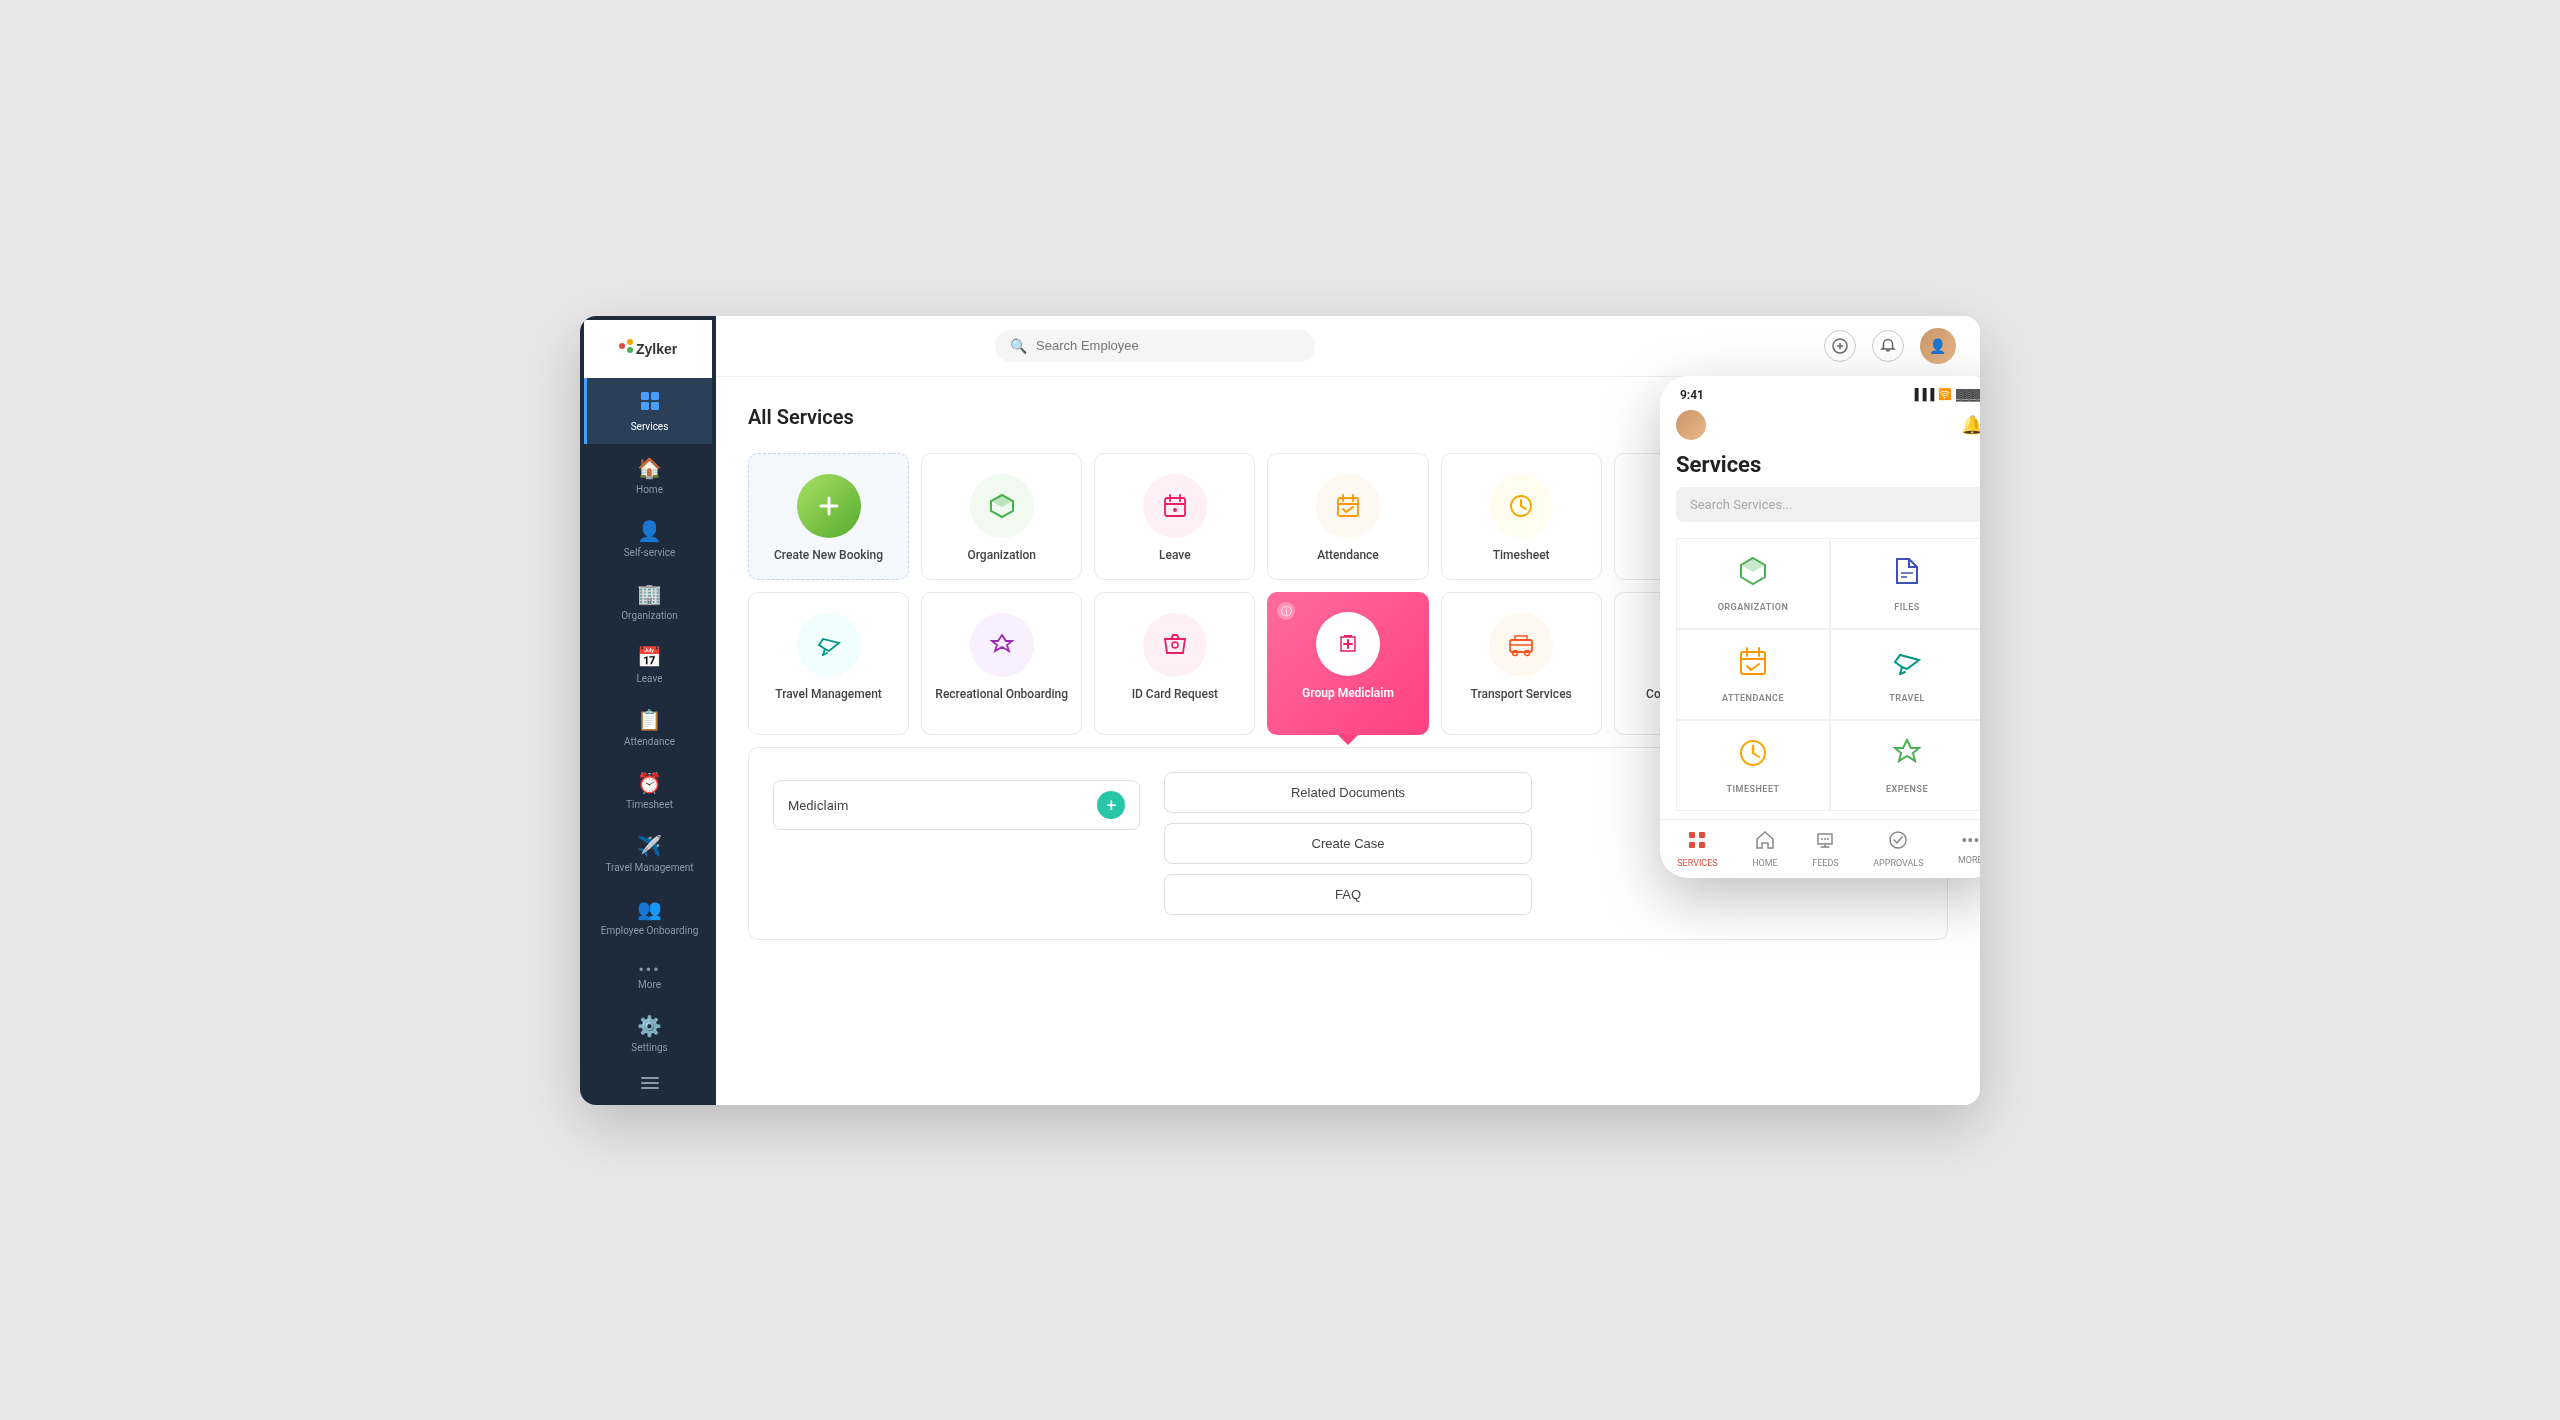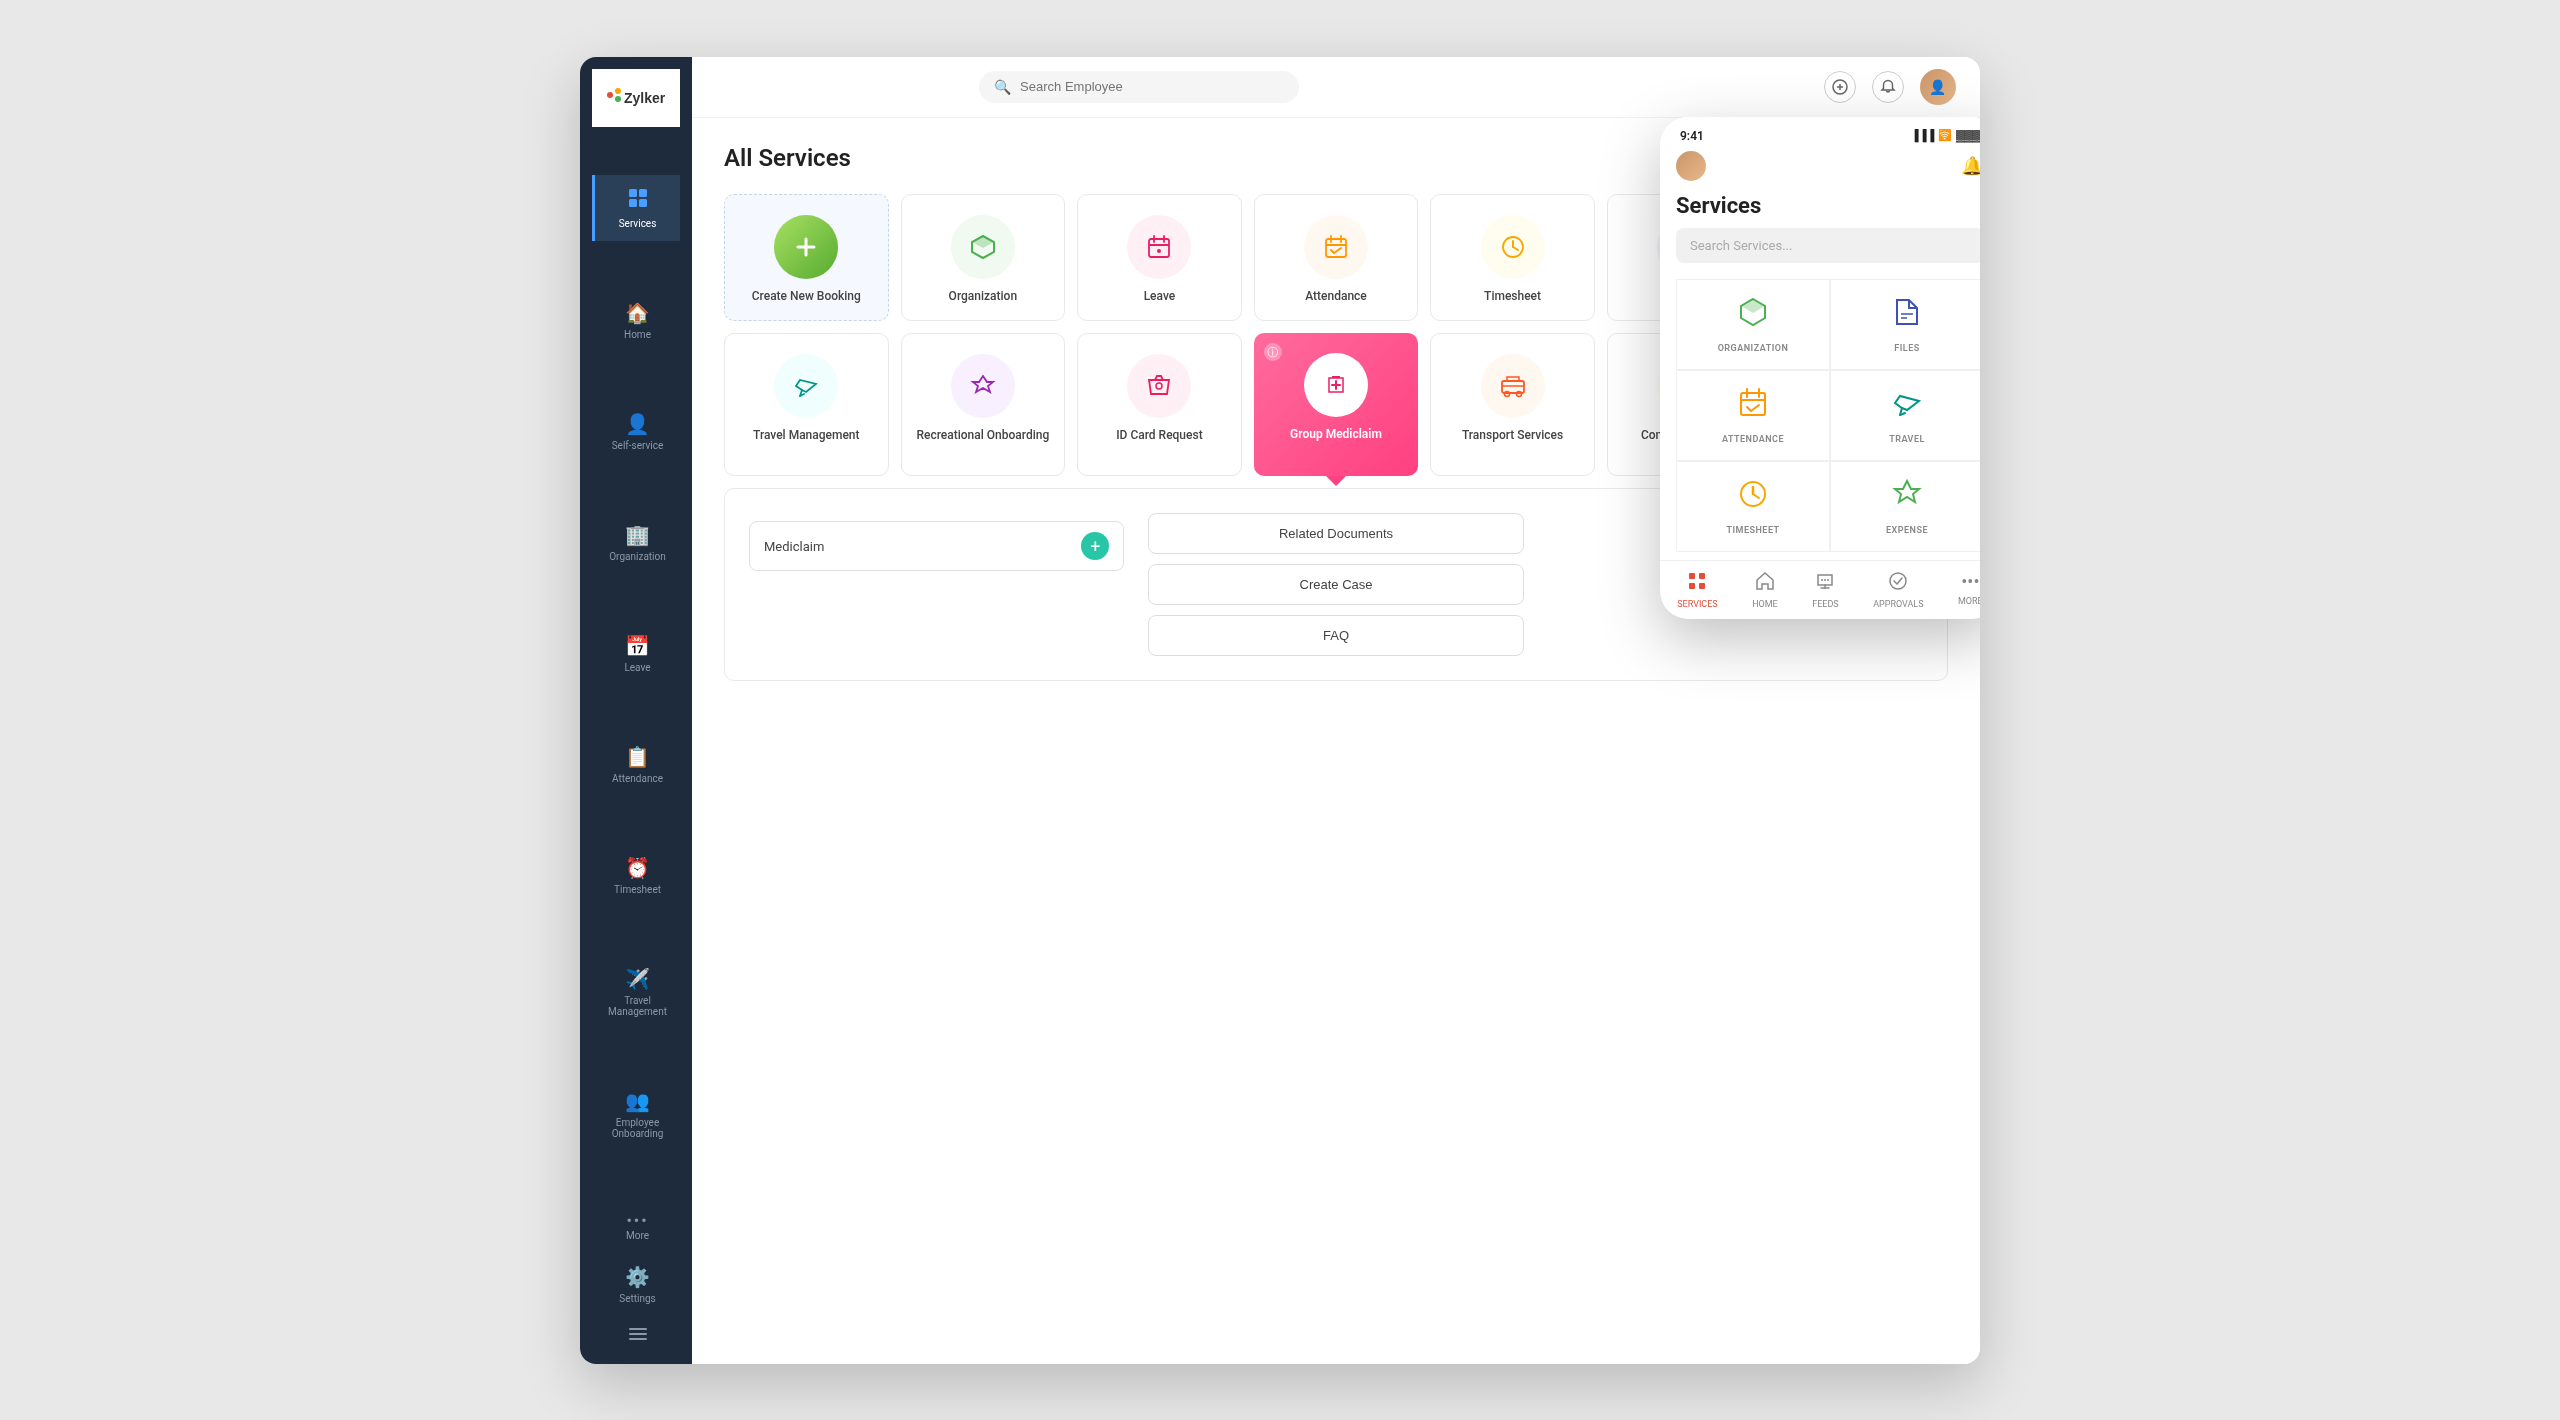--- a/index.html
+++ b/index.html
@@ -20,28 +20,27 @@
       box-shadow: 0 20px 60px rgba(0,0,0,0.2);
       width: 1400px;
       min-height: 780px;
       display: flex;
       overflow: hidden;
       position: relative;
     }
 
     
     .sidebar {
-      width: 112px;
+      width: 136px;
       background: #1e2b3c;
       display: flex;
       flex-direction: column;
       align-items: center;
-      padding: 12px;
+      padding: 4px;
       flex-shrink: 0;
-      gap: 48px;
     }
 
     .sidebar-logo {
       padding: 18px 0 16px;
       display: flex;
       align-items: center;
       justify-content: center;
       width: 100%;
       background: #fff;
     }
@@ -185,21 +184,21 @@
     }
 
     .content-header {
       display: flex;
       align-items: center;
       justify-content: space-between;
       margin-bottom: 20px;
     }
 
     .page-title {
-      font-size: 24px;
+      font-size: 20px;
       font-weight: 600;
       color: #222;
       text-align: right;
     }
 
     .header-right {
       display: flex;
       align-items: center;
       gap: 12px;
     }

